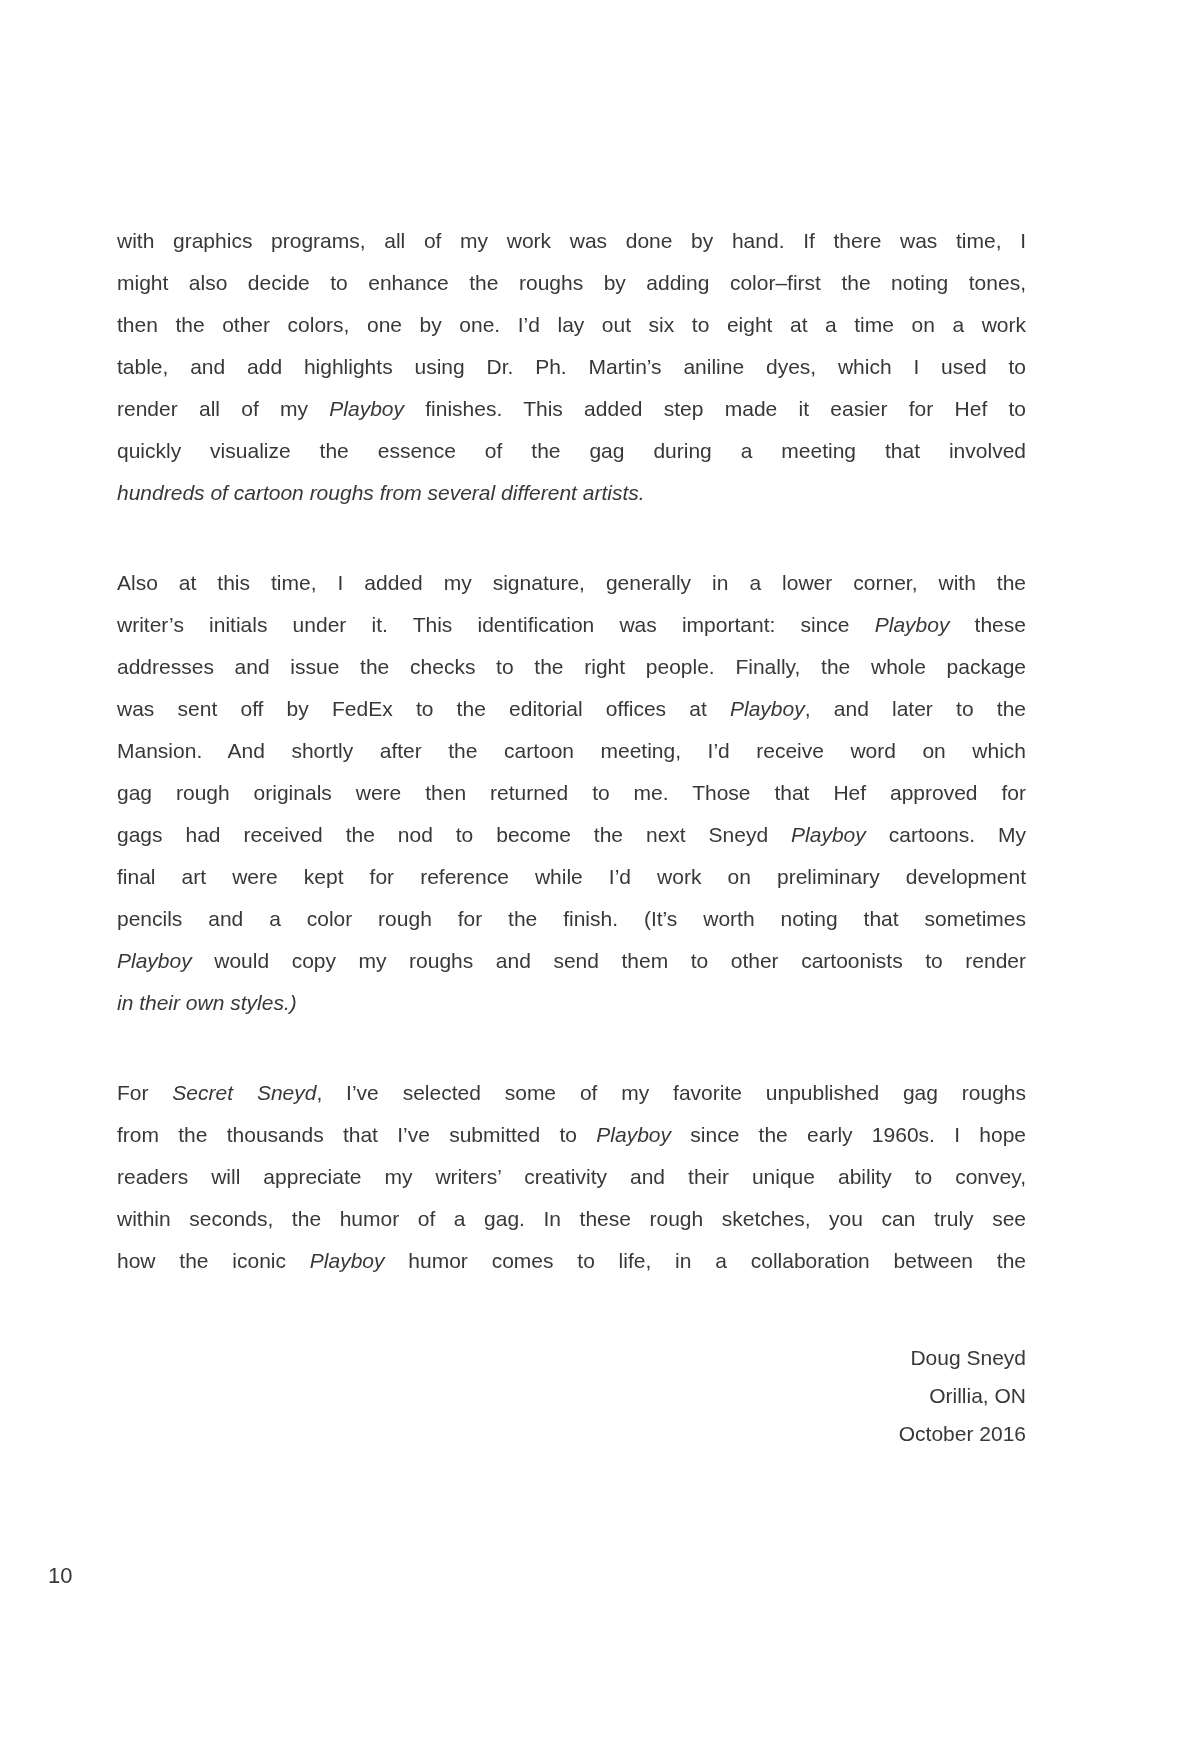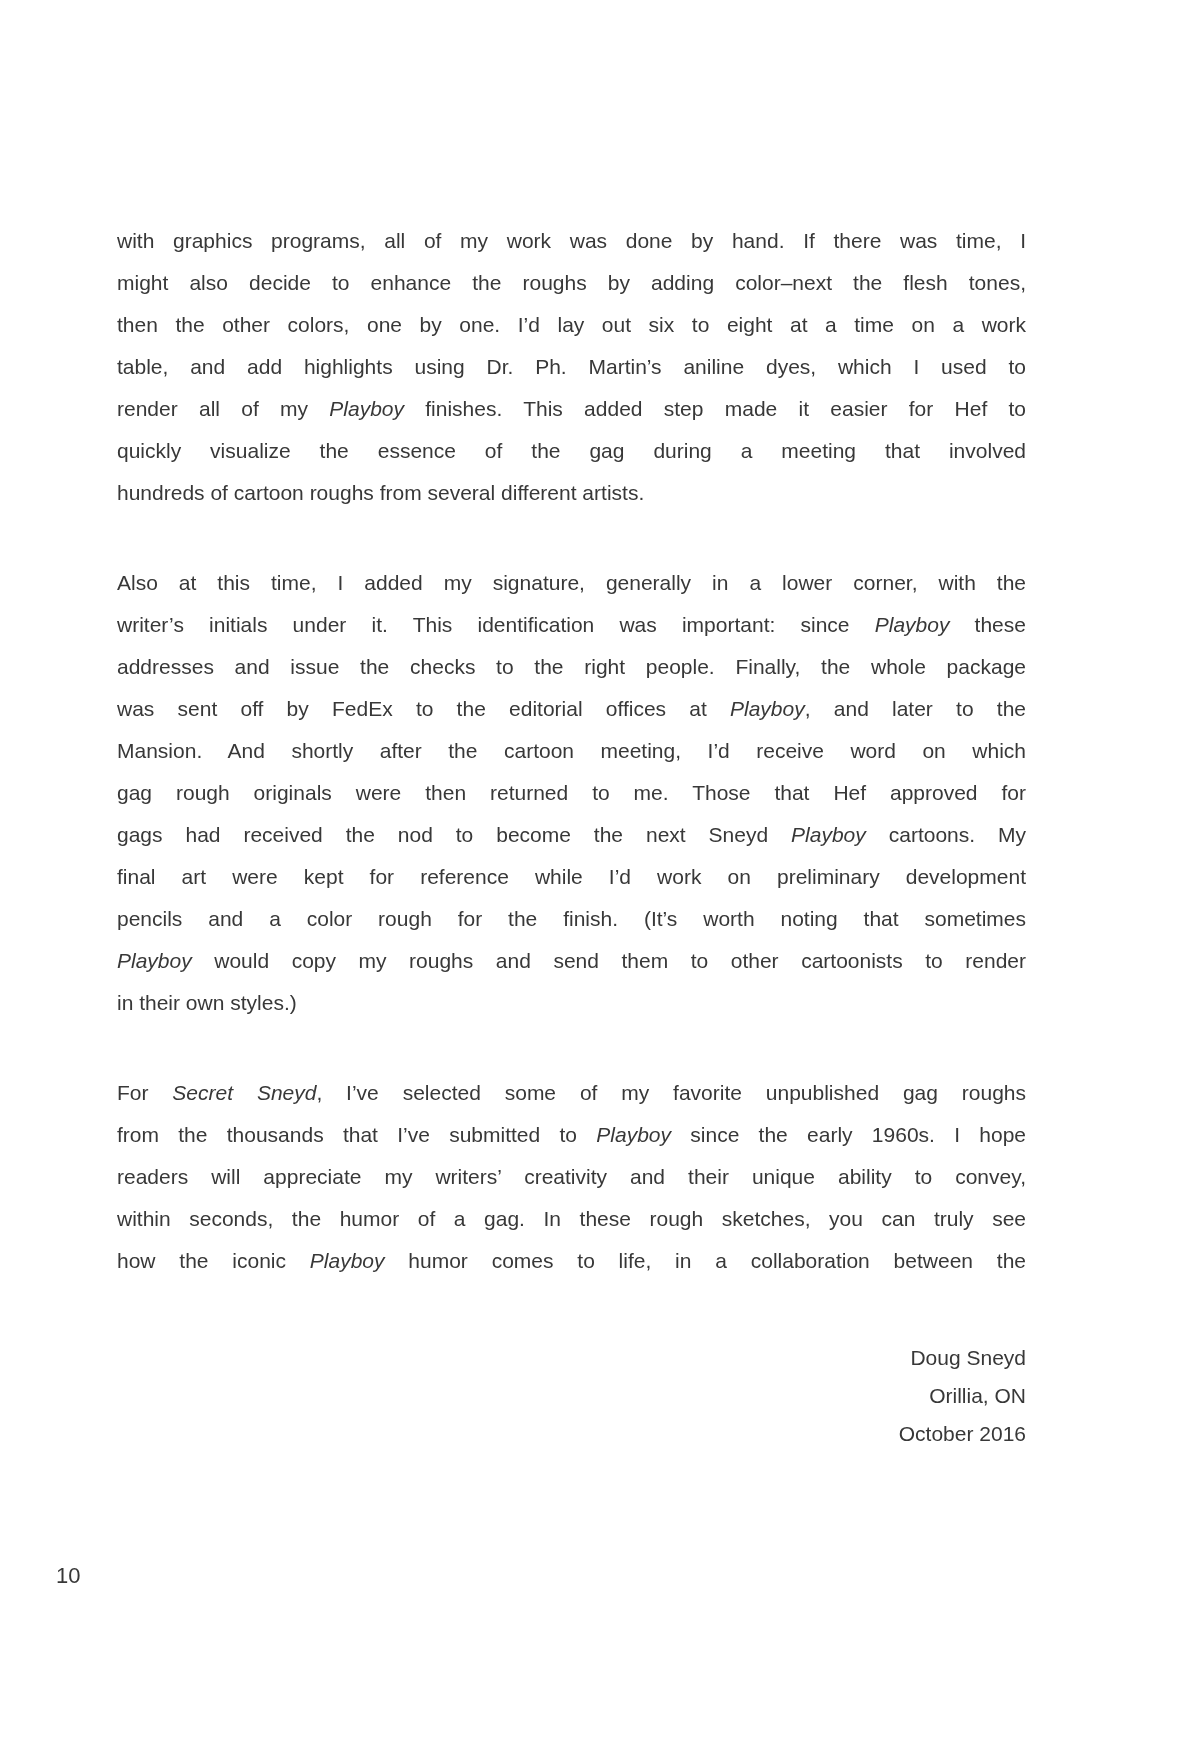--- a/index.html
+++ b/index.html
@@ -22,46 +22,47 @@
     line-height: 42px;
   }
   .paragraph { margin: 0 0 48px 0; }
   .line {
     text-align: justify;
     text-align-last: justify;
   }
   .line.final {
     text-align: center;
     text-align-last: left;
+    font-style: italic;
   }
   .line em { font-style: italic; }
   .signature {
     margin-top: 57px;
     text-align: right;
     line-height: 38px;
   }
   .signature div { text-align: right; }
   .page-number {
     position: absolute;
-    left: 56px;
+    left: 48px;
     top: 1563px;
     font-size: 22px;
     line-height: 25px;
     color: #383838;
     text-align: center;
   }
 </style>
 </head>
 <body style="background: rgb(255, 255, 255); color: rgb(56, 56, 56);">
 
 <div class="text-block">
 
   <div class="paragraph">
       <div class="line"><span>with graphics programs, all of my work was done by hand. If there was time, I</span></div>
-      <div class="line"><span>might also decide to enhance the roughs by adding color–next the flesh tones,</span></div>
+      <div class="line"><span>might also decide to enhance the roughs by adding color–first the noting tones,</span></div>
       <div class="line"><span>then the other colors, one by one. I’d lay out six to eight at a time on a work</span></div>
       <div class="line"><span>table, and add highlights using Dr. Ph. Martin’s aniline dyes, which I used to</span></div>
       <div class="line"><span>render all of my </span><em>Playboy</em><span> finishes. This added step made it easier for Hef to</span></div>
       <div class="line"><span>quickly visualize the essence of the gag during a meeting that involved</span></div>
       <div class="line final"><span>hundreds of cartoon roughs from several different artists.</span></div>
     </div>
     <div class="paragraph">
       <div class="line"><span>Also at this time, I added my signature, generally in a lower corner, with the</span></div>
       <div class="line"><span>writer’s initials under it. This identification was important: since </span><em>Playboy</em><span> these</span></div>
       <div class="line"><span>addresses and issue the checks to the right people. Finally, the whole package</span></div>

